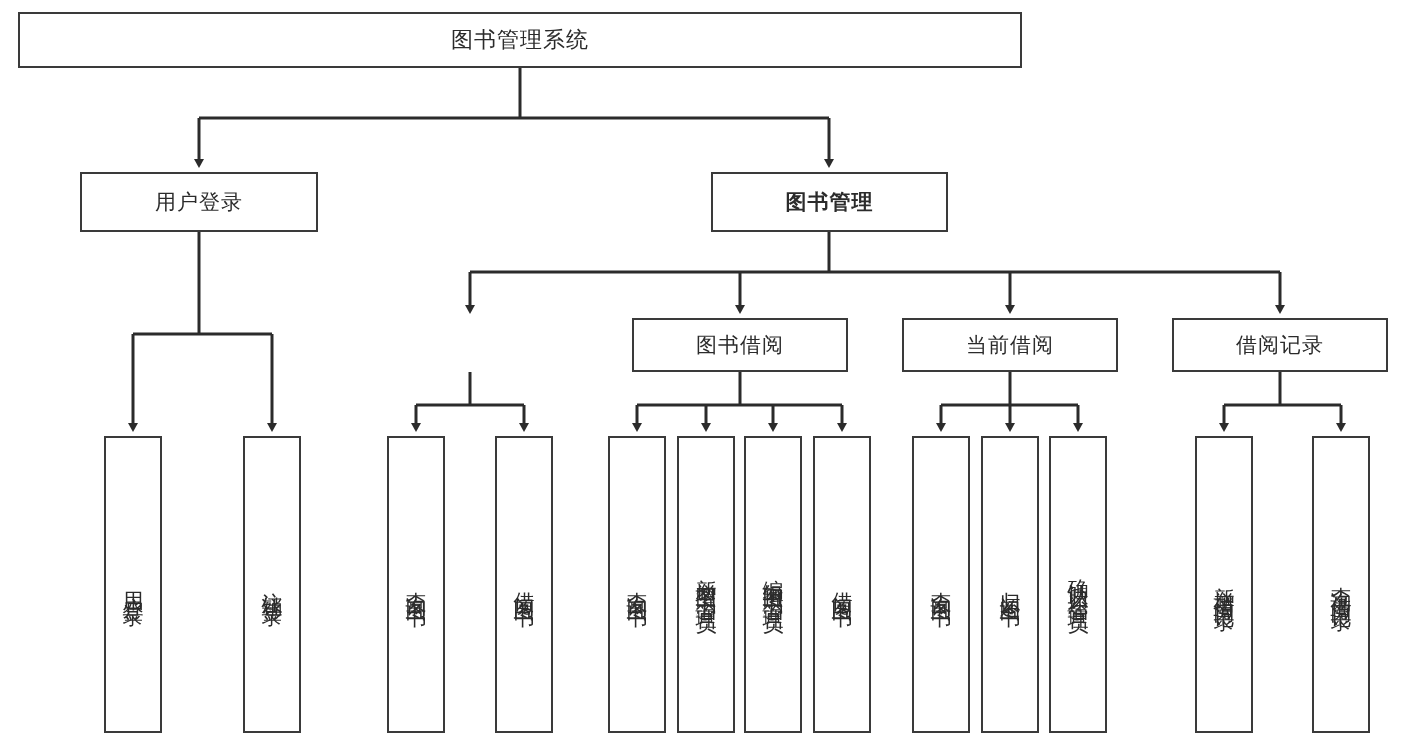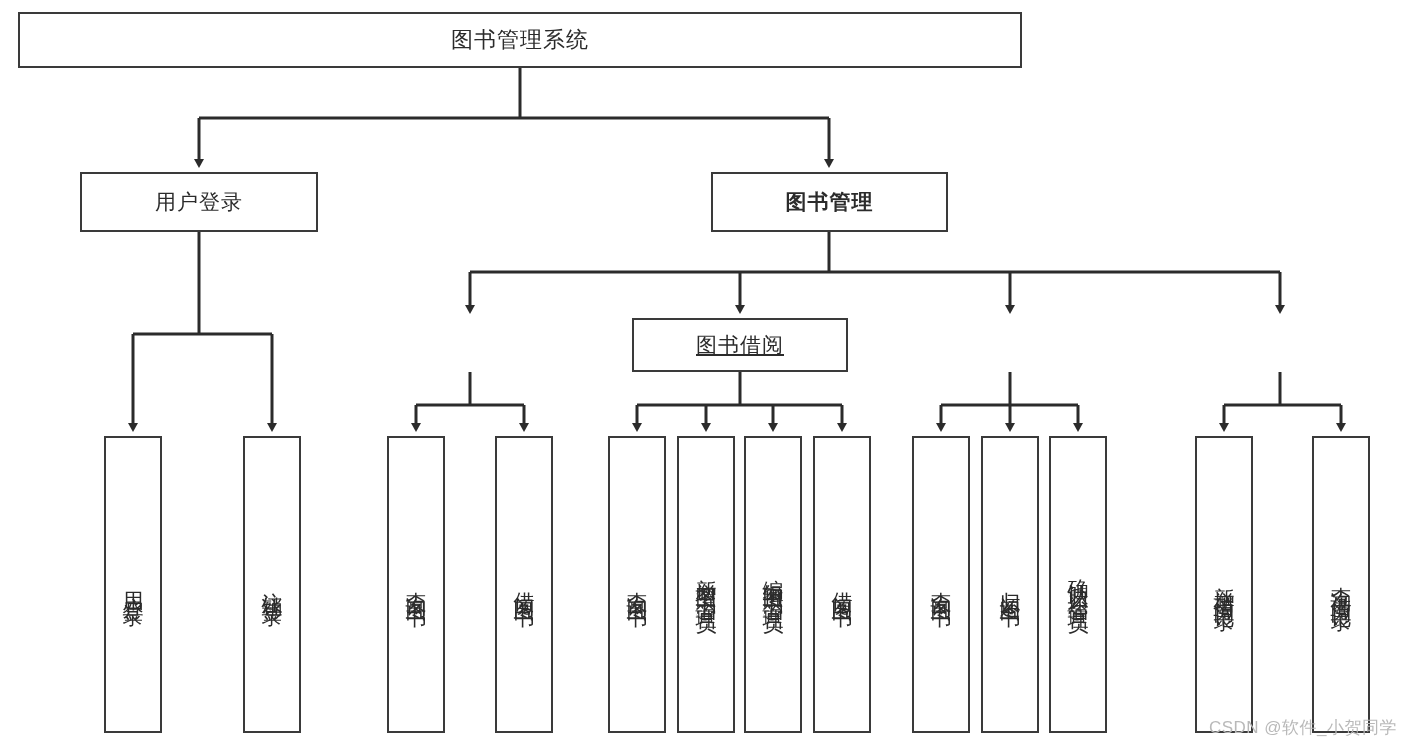--- a/index.html
+++ b/index.html
@@ -131,22 +131,28 @@
     <span>图书管理系统</span>
   </div>
 
   <div class="node horizontal" style="left:80px; top:172px; width:238px; height:60px;">
     <span>用户登录</span>
   </div>
   <div class="node horizontal" style="left:711px; top:172px; width:237px; height:60px;font-weight:bold;">
     <span>图书管理</span>
   </div>
 
-  <div class="node horizontal" style="left:632px; top:318px; width:216px; height:54px;text-decoration:underline;">
+  <div class="node horizontal" style="left:632px; top:318px; width:216px; height:54px;">
     <span>图书借阅</span>
+  </div>
+  <div class="node horizontal" style="left:902px; top:318px; width:216px; height:54px;">
+    <span>当前借阅</span>
+  </div>
+  <div class="node horizontal" style="left:1172px; top:318px; width:216px; height:54px;">
+    <span>借阅记录</span>
   </div>
 
   <div class="node vertical" style="left:104px; top:436px; width:58px; height:297px;">
     <span class="vtext">用户登录</span>
   </div>
   <div class="node vertical" style="left:243px; top:436px; width:58px; height:297px;">
     <span class="vtext">注销登录</span>
   </div>
 
   <div class="node vertical" style="left:387px; top:436px; width:58px; height:297px;">
@@ -179,15 +185,14 @@
     <span class="vtext">确认归还（管理员）</span>
   </div>
 
   <div class="node vertical" style="left:1195px; top:436px; width:58px; height:297px;">
     <span class="vtext">新增借阅记录</span>
   </div>
   <div class="node vertical" style="left:1312px; top:436px; width:58px; height:297px;">
     <span class="vtext">查询借阅记录</span>
   </div>
 
-  <div class="watermark">CSDN @软件_小贺同学</div>
 
 </div>
 
 </body></html>

